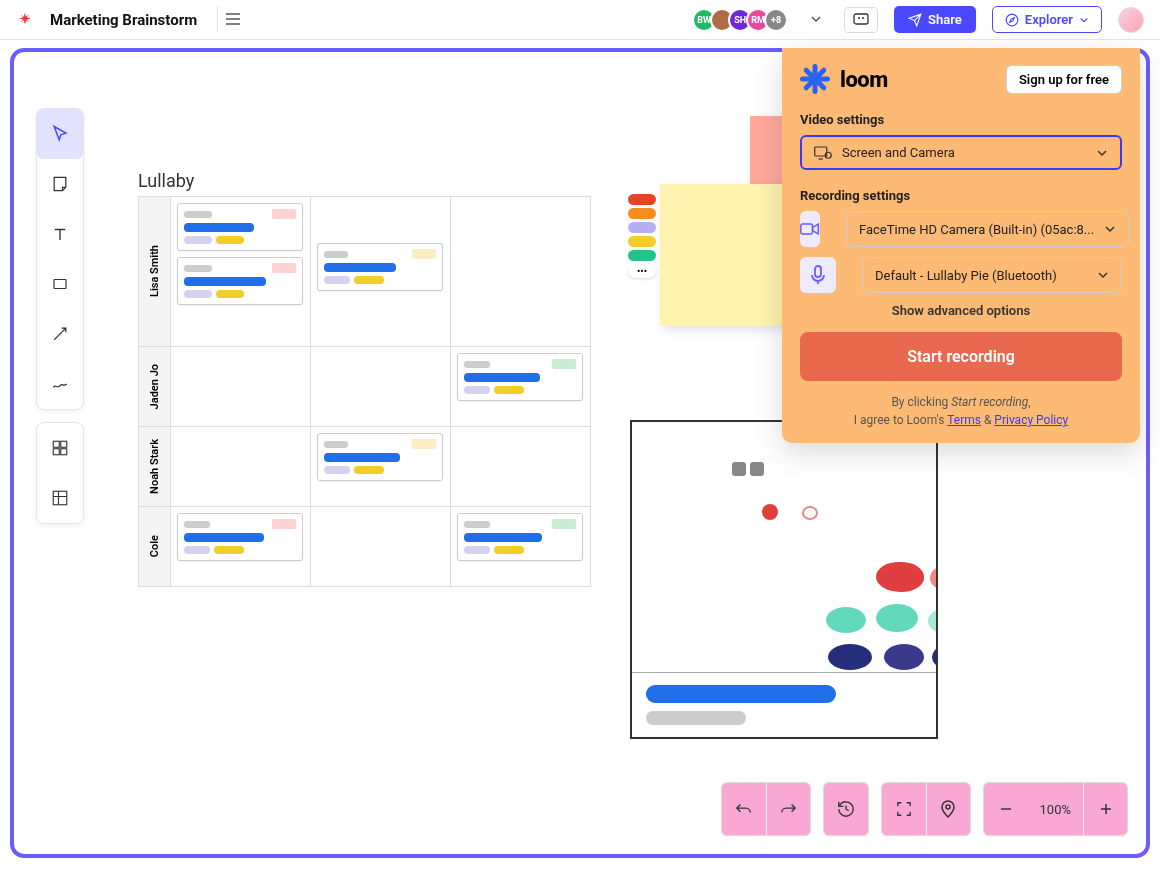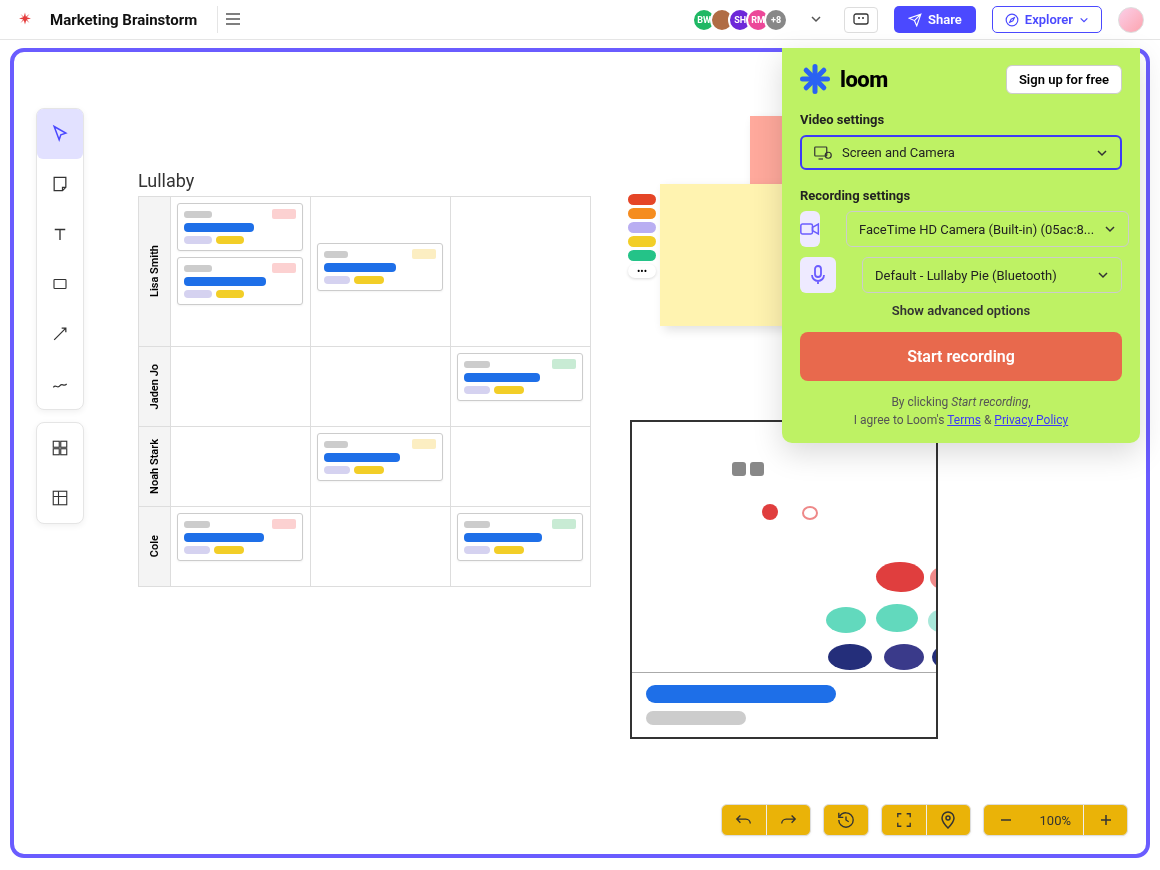--- a/index.html
+++ b/index.html
@@ -293,21 +293,21 @@
   background: #ccc;
   border-radius: 7px;
 }
 
 
 .loom-panel {
   position: absolute;
   top: 48px;
   right: 20px;
   width: 358px;
-  background: #bef264;
+  background: #fdba74;
   border-radius: 0 0 10px 10px;
   box-shadow: 0 10px 30px rgba(0,0,0,0.15);
   padding: 16px 18px 14px;
   z-index: 50;
 }
 .loom-header {
   display: flex;
   justify-content: space-between;
   align-items: center;
   margin-bottom: 18px;
@@ -408,27 +408,27 @@
 
 
 .bottom-controls {
   position: absolute;
   bottom: 34px;
   right: 32px;
   display: flex;
   gap: 12px;
 }
 .btn-box {
-  background: #eab308;
+  background: #f9a8d4;
   border: 1px solid #ddd;
   border-radius: 6px;
   display: flex;
   align-items: center;
   box-shadow: 0 1px 3px rgba(0,0,0,0.05);
-  height: 32px;
+  height: 54px;
 }
 .btn-cell {
   width: 44px;
   height: 100%;
   display: flex;
   align-items: center;
   justify-content: center;
   cursor: pointer;
   color: #333;
 }

